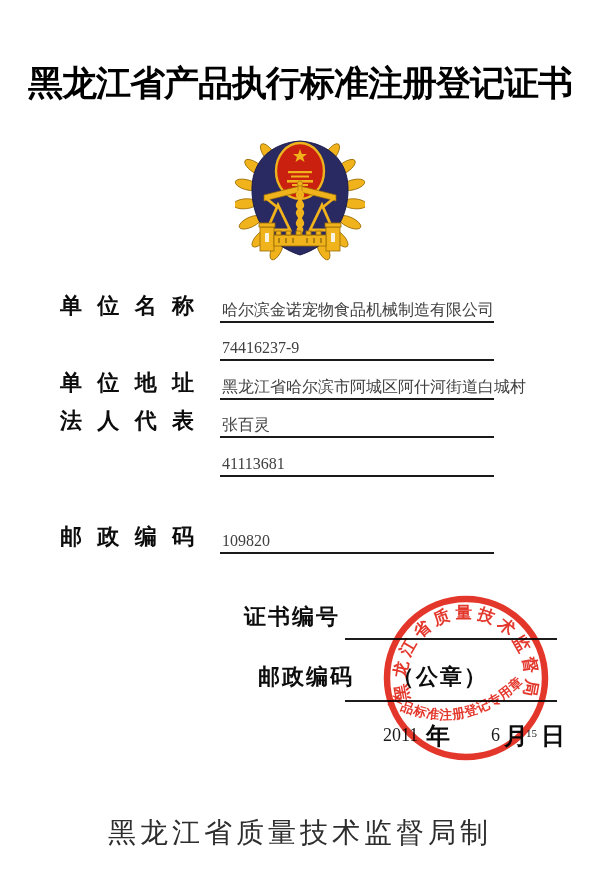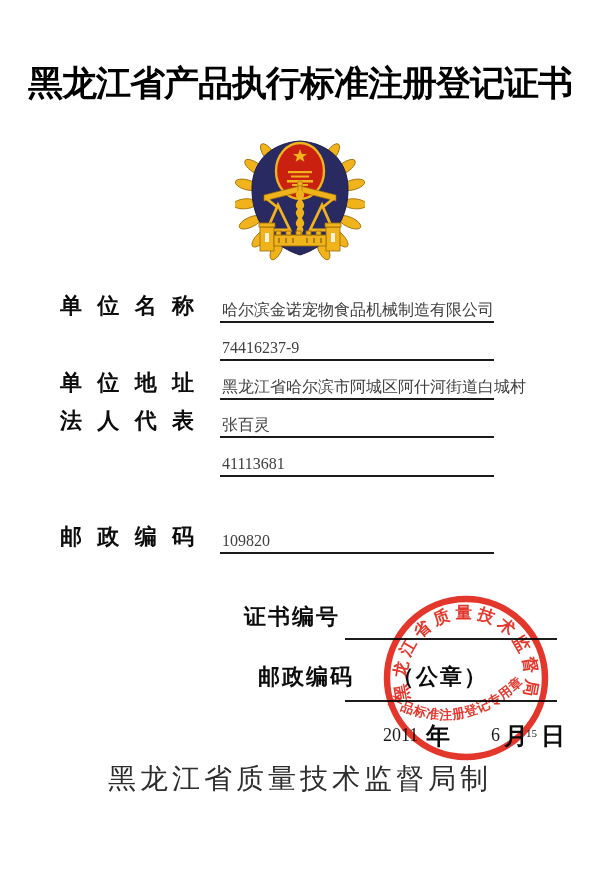--- a/index.html
+++ b/index.html
@@ -30,21 +30,21 @@
   }
   
   .b-label{
     position:absolute;font-size:22px;font-weight:bold;color:#0d0d0d;
     letter-spacing:2px;white-space:nowrap;
   }
   .rule{position:absolute;height:0;border-top:2px solid #1c1c1c;}
   .d-num{position:absolute;font-family:"Liberation Serif",serif;color:#191919;}
   .d-unit{position:absolute;font-size:24px;font-weight:bold;color:#0b0b0b;}
   .doc-footer{
-    position:absolute;left:0;top:760px;width:600px;text-align:center;
+    position:absolute;left:0;top:814px;width:600px;text-align:center;
     font-family:"Liberation Serif",serif;font-size:28px;color:#2e2e2e;
     letter-spacing:4px;white-space:nowrap;
   }
   .seal{
     position:absolute;left:373px;top:585px;width:186px;height:186px;
     mix-blend-mode:multiply;opacity:.92;pointer-events:none;
   }
   .seal text{font-family:"Liberation Sans",sans-serif;font-weight:bold;}
 </style>
 </head>

